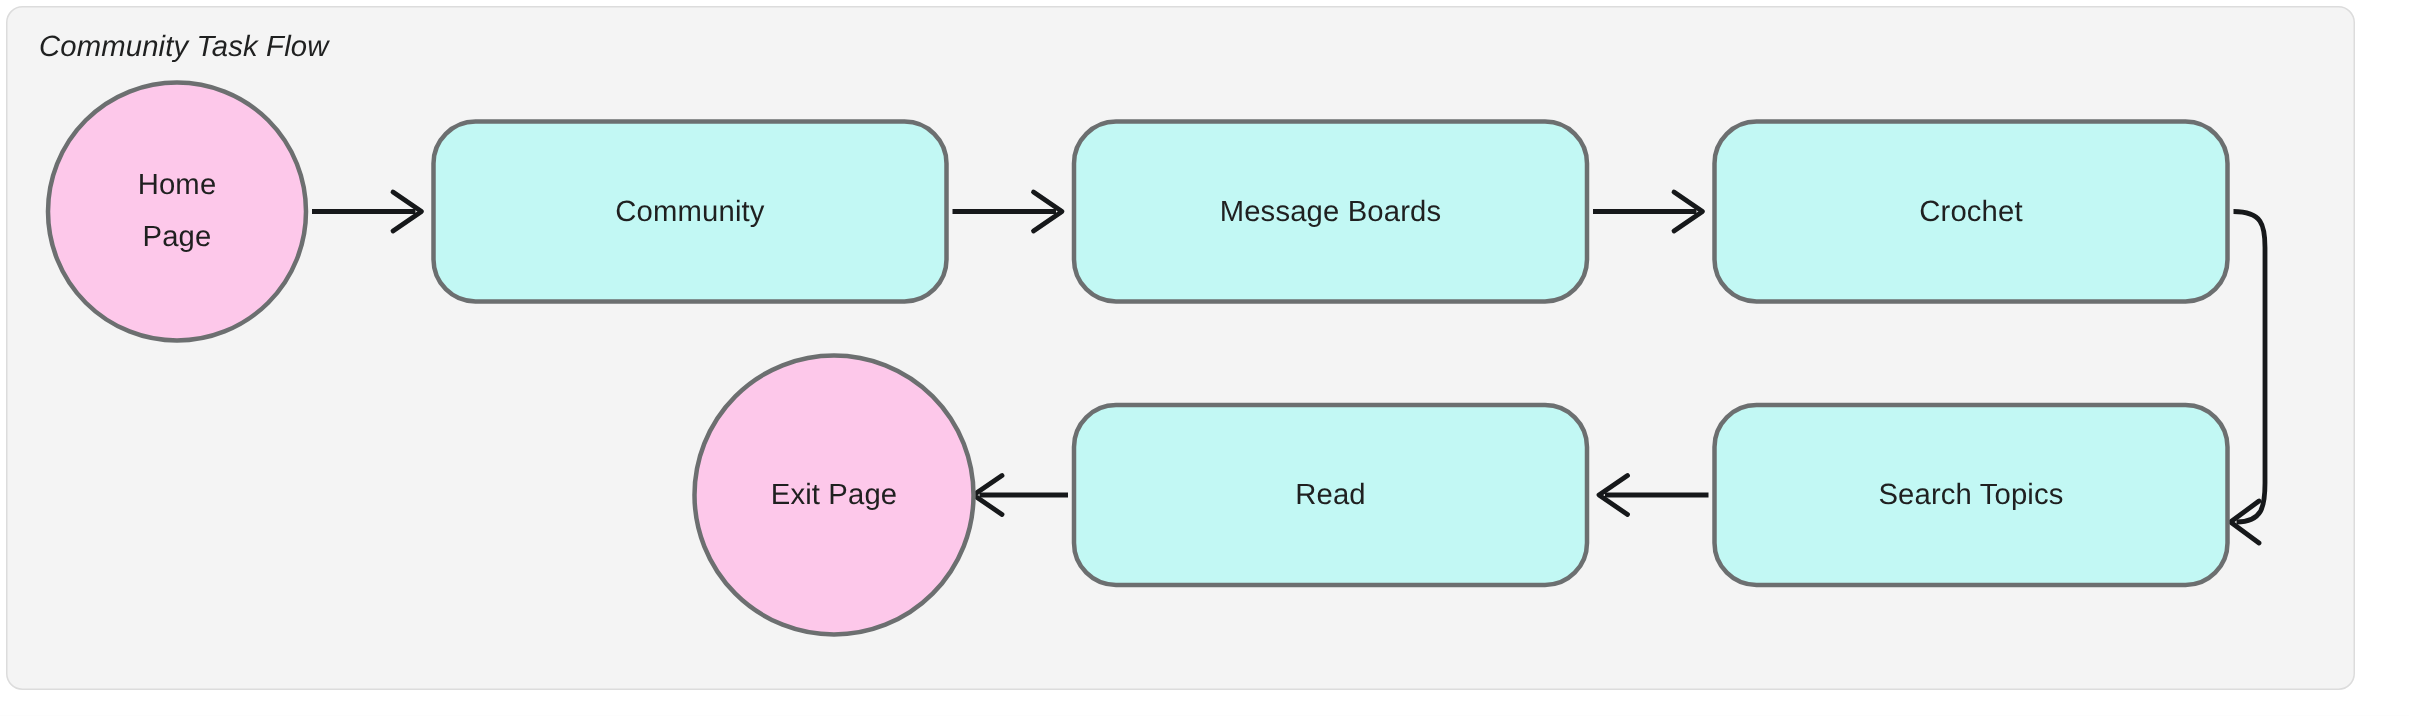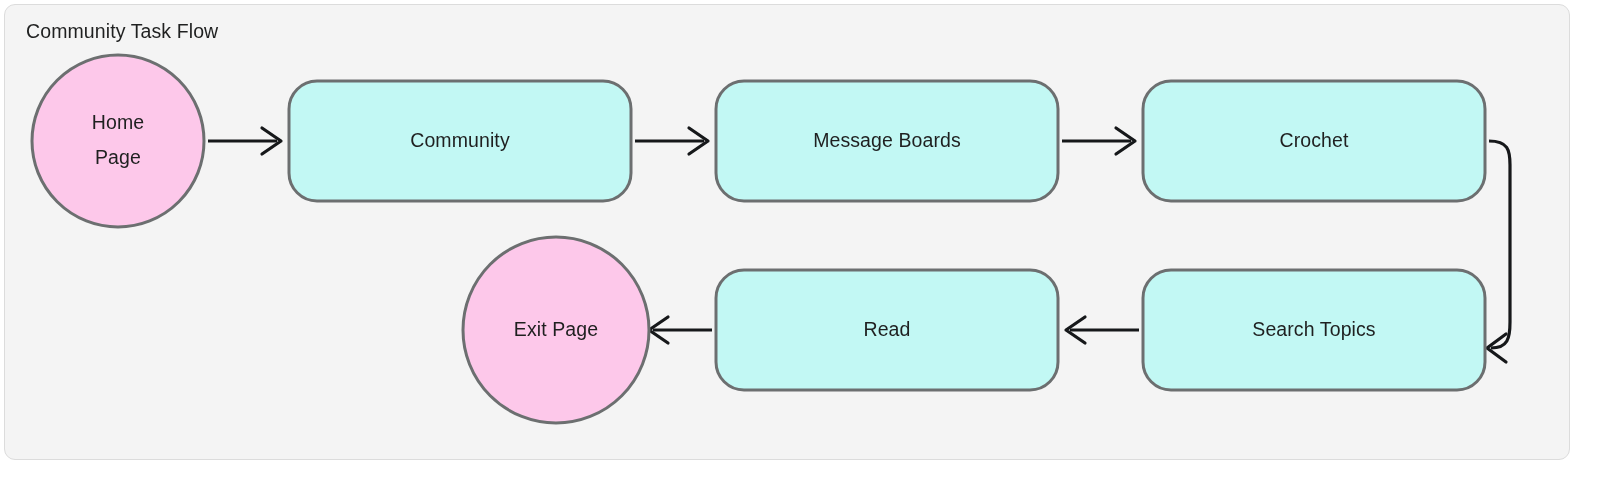--- a/index.html
+++ b/index.html
@@ -32,20 +32,21 @@
   }
   .diagram-title {
     position: absolute;
     left: 26px;
     top: 19px;
     font-size: 19.5px;
     line-height: 24px;
     color: #1f2020;
     letter-spacing: 0.1px;
     white-space: nowrap;
+    font-style: italic;
   }
   svg.flow-layer {
     position: absolute;
     left: 0;
     top: 0;
     width: 1606px;
     height: 477px;
     overflow: visible;
   }
   .node-label {

